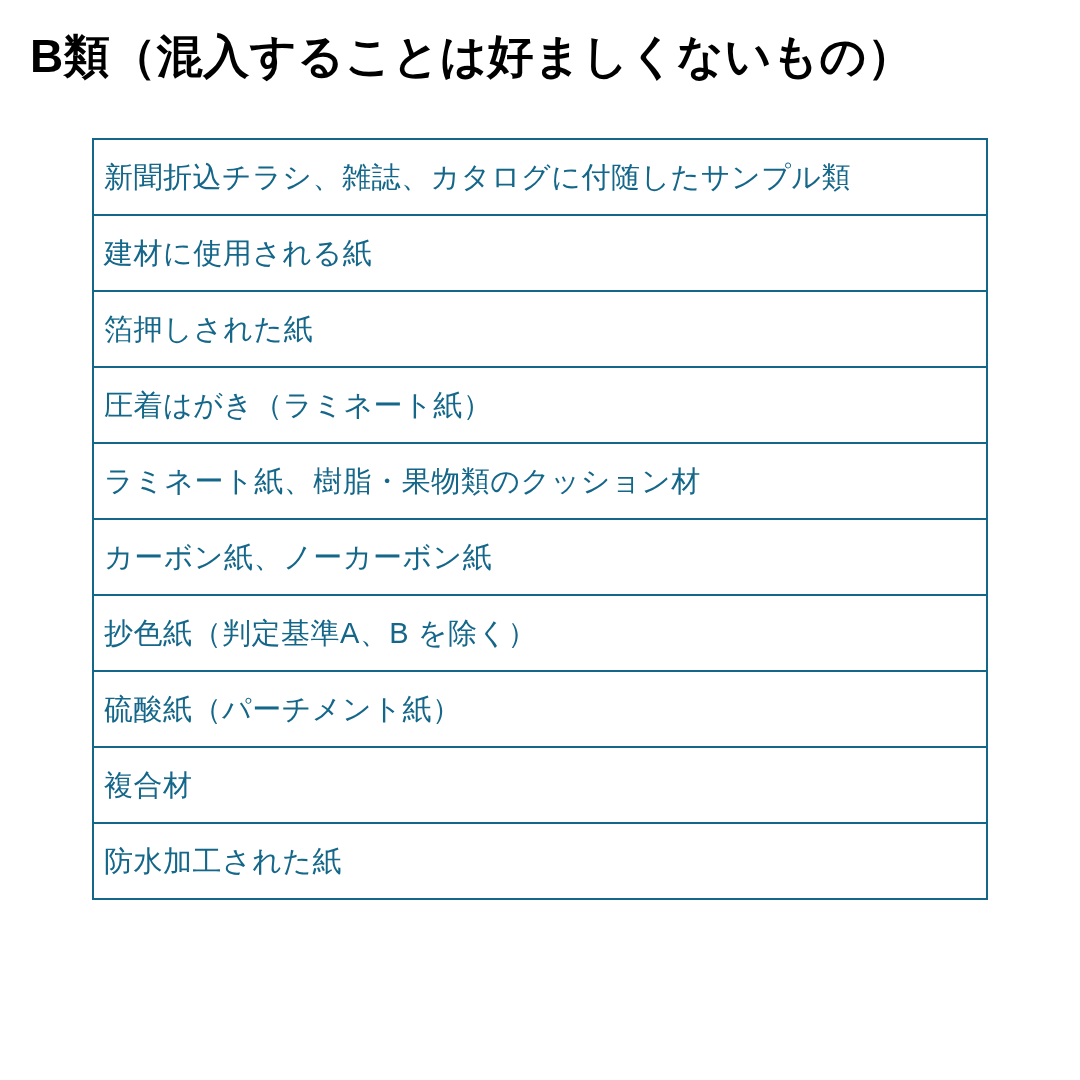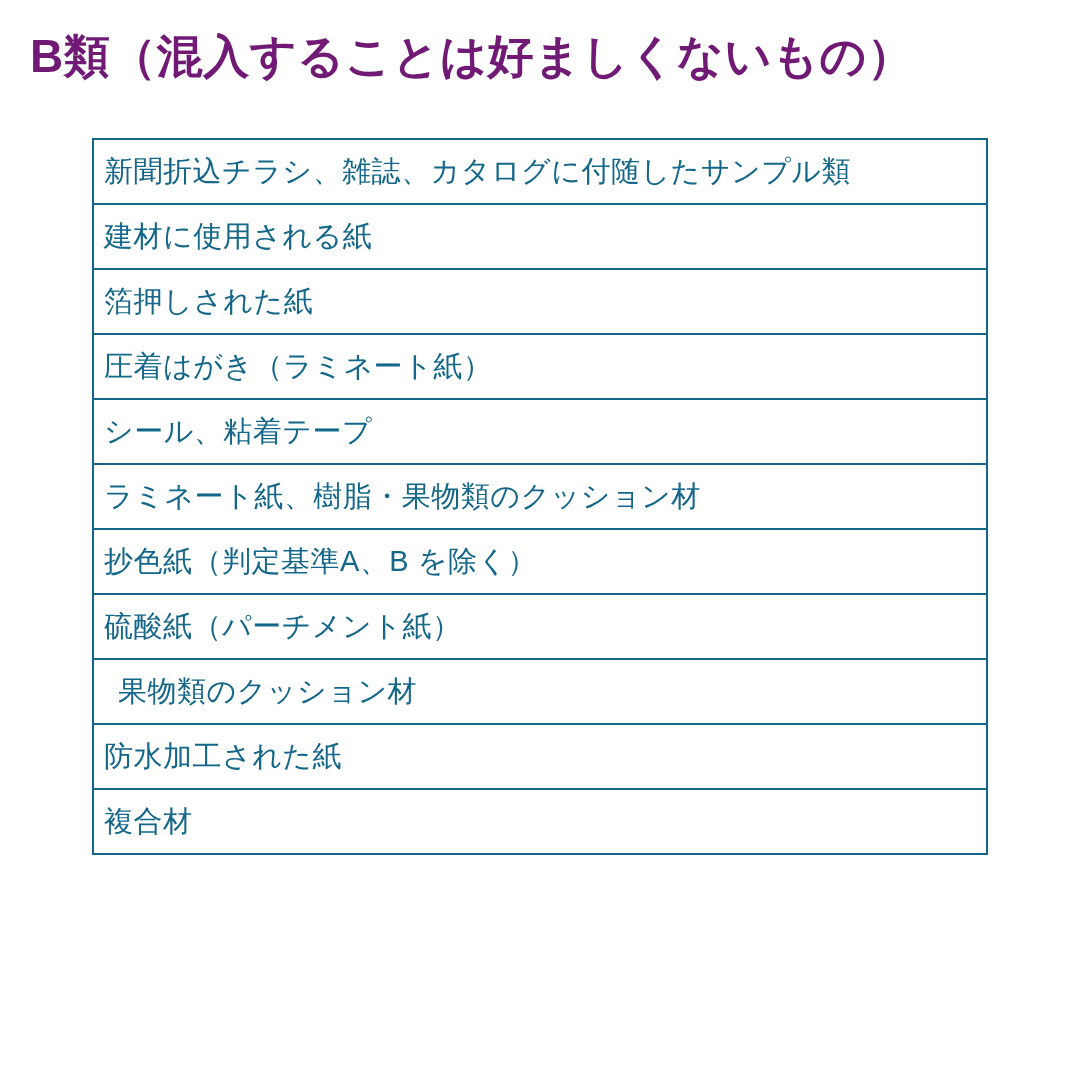--- a/index.html
+++ b/index.html
@@ -21,35 +21,35 @@
     box-sizing: border-box;
   }
   .title {
     position: absolute;
     left: 30px;
     top: 26px;
     width: 1020px;
     font-size: 46px;
     font-weight: bold;
     letter-spacing: 0.5px;
-    color: #701a75;
+    color: #000000;
     white-space: nowrap;
   }
   .table {
     position: absolute;
     left: 92px;
     top: 138px;
     width: 896px;
     border: 2px solid #15678a;
     border-bottom: none;
     box-sizing: border-box;
   }
   .row {
     border-bottom: 2px solid #15678a;
-    height: 65px;
+    height: 76px;
     display: flex;
     align-items: center;
     box-sizing: border-box;
     padding-left: 10px;
   }
   .row .cell {
     font-size: 29px;
     font-weight: 500;
     color: #15678a;
     line-height: 1.2;
@@ -74,35 +74,32 @@
     <div class="row">
       <span class="cell">建材に使用される紙</span>
     </div>
     <div class="row">
       <span class="cell">箔押しされた紙</span>
     </div>
     <div class="row">
       <span class="cell">圧着はがき（ラミネート紙）</span>
     </div>
     <div class="row">
-      <span class="cell">シール、粘着テープ</span>
+      <span class="cell">ラミネート紙、樹脂・果物類のクッション材</span>
     </div>
     <div class="row">
-      <span class="cell">ラミネート紙、樹脂・果物類のクッション材</span>
+      <span class="cell">カーボン紙、ノーカーボン紙</span>
     </div>
     <div class="row">
       <span class="cell">抄色紙（判定基準A、B を除く）</span>
     </div>
     <div class="row">
       <span class="cell">硫酸紙（パーチメント紙）</span>
     </div>
-    <div class="row indented">
-      <span class="cell">果物類のクッション材</span>
+    <div class="row">
+      <span class="cell">複合材</span>
     </div>
     <div class="row">
       <span class="cell">防水加工された紙</span>
-    </div>
-    <div class="row">
-      <span class="cell">複合材</span>
     </div>
   </div>
 
 </div>
 
 </body></html>

